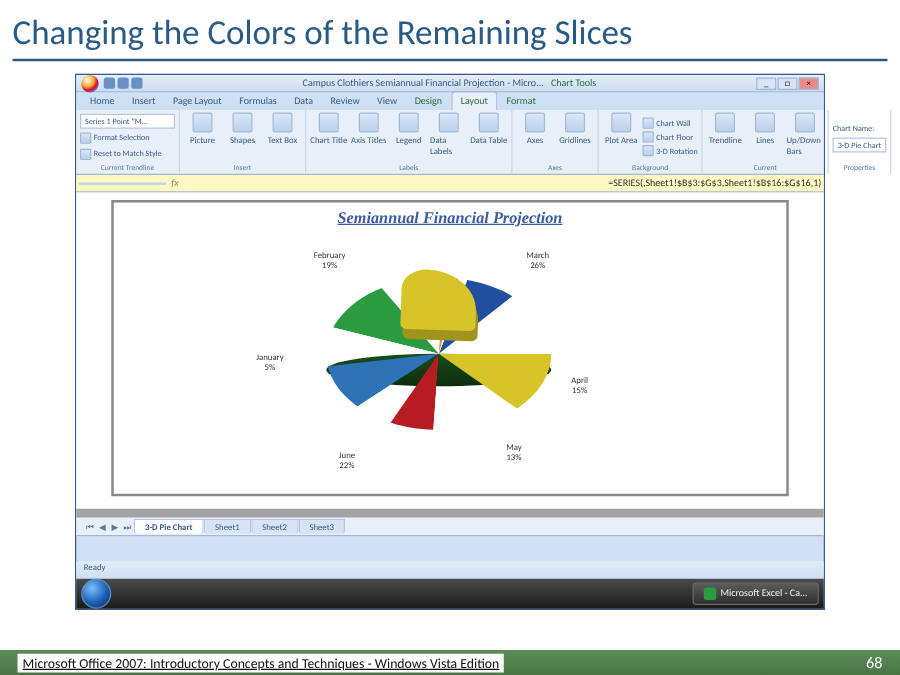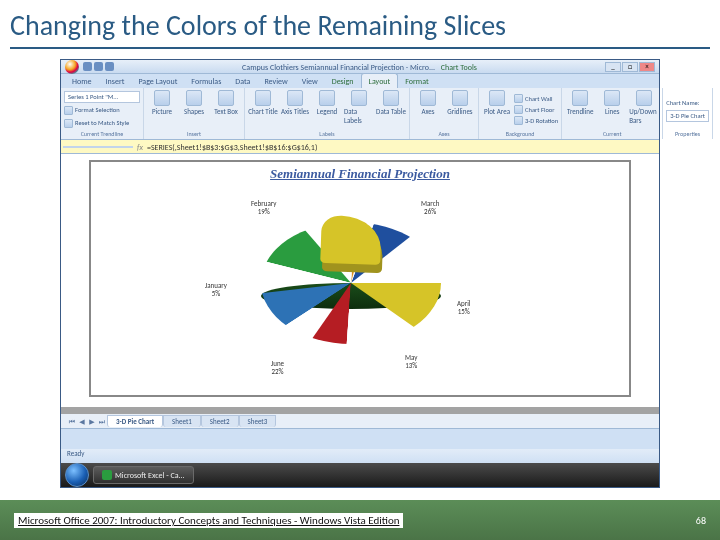--- a/index.html
+++ b/index.html
@@ -30,21 +30,21 @@
   .group-label { text-align: center; color: #5a77a0; font-size: 6px; padding-top: 1px; }
   .rbtn { display: flex; flex-direction: column; align-items: center; gap: 1px; color: #3a5a85; width: 30px; }
   .rbtn-small { color: #3a5a85; padding: 1px 0; white-space: nowrap; font-size: 6.5px; display: flex; align-items: center; gap: 2px; }
   .rico { width: 16px; height: 16px; background: linear-gradient(#dbe7f6, #b8cfeb); border: 1px solid #9fb9d6; border-radius: 2px; }
   .rico-s { width: 9px; height: 9px; background: linear-gradient(#dbe7f6, #b8cfeb); border: 1px solid #9fb9d6; border-radius: 1px; display: inline-block; }
   .vgroup { display: flex; flex-direction: column; justify-content: center; }
 
   .formula-bar { height: 14px; background: #fef9c3; border-bottom: 1px solid #9fb9d6; display: flex; align-items: center; padding: 0 2px; font-size: 8px; }
   .name-box { width: 70px; border: 1px solid #c2d4eb; padding: 0 2px; margin-right: 4px; }
   .fx { color: #888; margin-right: 4px; font-style: italic; }
-  .formula-text { flex: 1; color: #333; white-space: nowrap; overflow: hidden; }
+  .formula-text { flex: 1; color: #333; white-space: nowrap; overflow: hidden; text-align: right; }
 
   .sheet-area { background: #fff; height: 260px; position: relative; border-bottom: 7px solid #a3a3a3; }
   .chart-box { position: absolute; left: 28px; top: 6px; right: 28px; bottom: 10px; border: 2px solid #888; background: #fff; }
   .chart-title { text-align: center; font-family: 'Times New Roman', serif; font-style: italic; color: #3b5aa0; font-size: 13px; font-weight: bold; padding: 4px 0; text-decoration: underline; }
 
   .pie-wrap { position: absolute; left: 120px; top: 40px; width: 280px; height: 190px; }
   .pie-3d { position: absolute; left: 50px; top: 20px; width: 180px; height: 130px; }
   .pie-side { position: absolute; left: 0; top: 61px; width: 180px; height: 26px; border-radius: 90px / 13px; background: linear-gradient(#1a4d1a, #0d2d0d); }
   .pie-top { position: absolute; left: 0; top: 0; width: 180px; height: 122px; border-radius: 90px / 61px; overflow: hidden; }
   .slice { position: absolute; left: 50%; top: 50%; width: 200px; height: 200px; transform-origin: 0 0; }
@@ -58,28 +58,28 @@
 
   .dlabel { position: absolute; font-size: 7px; color: #333; line-height: 1.1; text-align: center; }
 
   .sheet-tabs { height: 15px; background: #e8eff8; display: flex; align-items: center; padding: 0 6px; font-size: 7px; gap: 0; border-bottom: 1px solid #9fb9d6; }
   .stbtn { width: 10px; text-align: center; color: #5a77a0; }
   .stab { padding: 1px 8px; background: #d8e4f3; border: 1px solid #b4c6de; border-bottom: none; border-radius: 0 0 3px 3px; color: #3a5a85; }
   .stab.active { background: #fff; font-weight: bold; }
 
   .statusbar { height: 14px; background: linear-gradient(#e2ecf8, #cfe0f4); display: flex; align-items: flex-start; padding: 0 6px; font-size: 7px; color: #3a5a85; margin-top: 20px; }
 
-  .taskbar { height: 24px; background: linear-gradient(#4b4b4b, #1a1a1a); display: flex; align-items: center; padding: 0 4px; gap: 4px; }
+  .taskbar { height: 24px; background: linear-gradient(#4b4b4b, #1a1a1a); display: flex; align-items: center; padding: 0 4px; gap: 4px; justify-content: space-between; }
   .startbtn { width: 24px; height: 24px; border-radius: 50%; background: radial-gradient(circle at 35% 30%, #7cc0ff, #1a5fb4 55%, #0a2a55); border: 1px solid #5a8fc8; }
   .tbitem { height: 18px; padding: 0 8px; background: linear-gradient(#5c5c5c, #2f2f2f); border: 1px solid #6a6a6a; border-radius: 3px; color: #eee; font-size: 8px; display: flex; align-items: center; gap: 3px; }
   .tbico { width: 10px; height: 10px; background: #2a9c3f; border-radius: 2px; }
 
-  .footer { position: absolute; bottom: 0; left: 0; right: 0; height: 40px; background: linear-gradient(rgba(76,129,72,0.85), rgba(56,99,52,0.85)), #b5d4b2; display: flex; align-items: center; justify-content: space-between; padding: 0 14px; }
+  .footer { position: absolute; bottom: 0; left: 0; right: 0; height: 20px; background: linear-gradient(rgba(76,129,72,0.85), rgba(56,99,52,0.85)), #b5d4b2; display: flex; align-items: center; justify-content: space-between; padding: 0 14px; }
   .footer-text { font-size: 11px; color: #111; text-decoration: underline; background: #fff; padding: 1px 4px; }
-  .page-num { color: #fff; font-size: 10px; }
+  .page-num { color: #fff; font-size: 13px; }
 </style>
 </head>
 <body>
 
 <div class="slide-title">Changing the Colors of the Remaining Slices</div>
 <div class="title-underline"></div>
 
 <div class="excel-window">
 
   <div class="titlebar">

